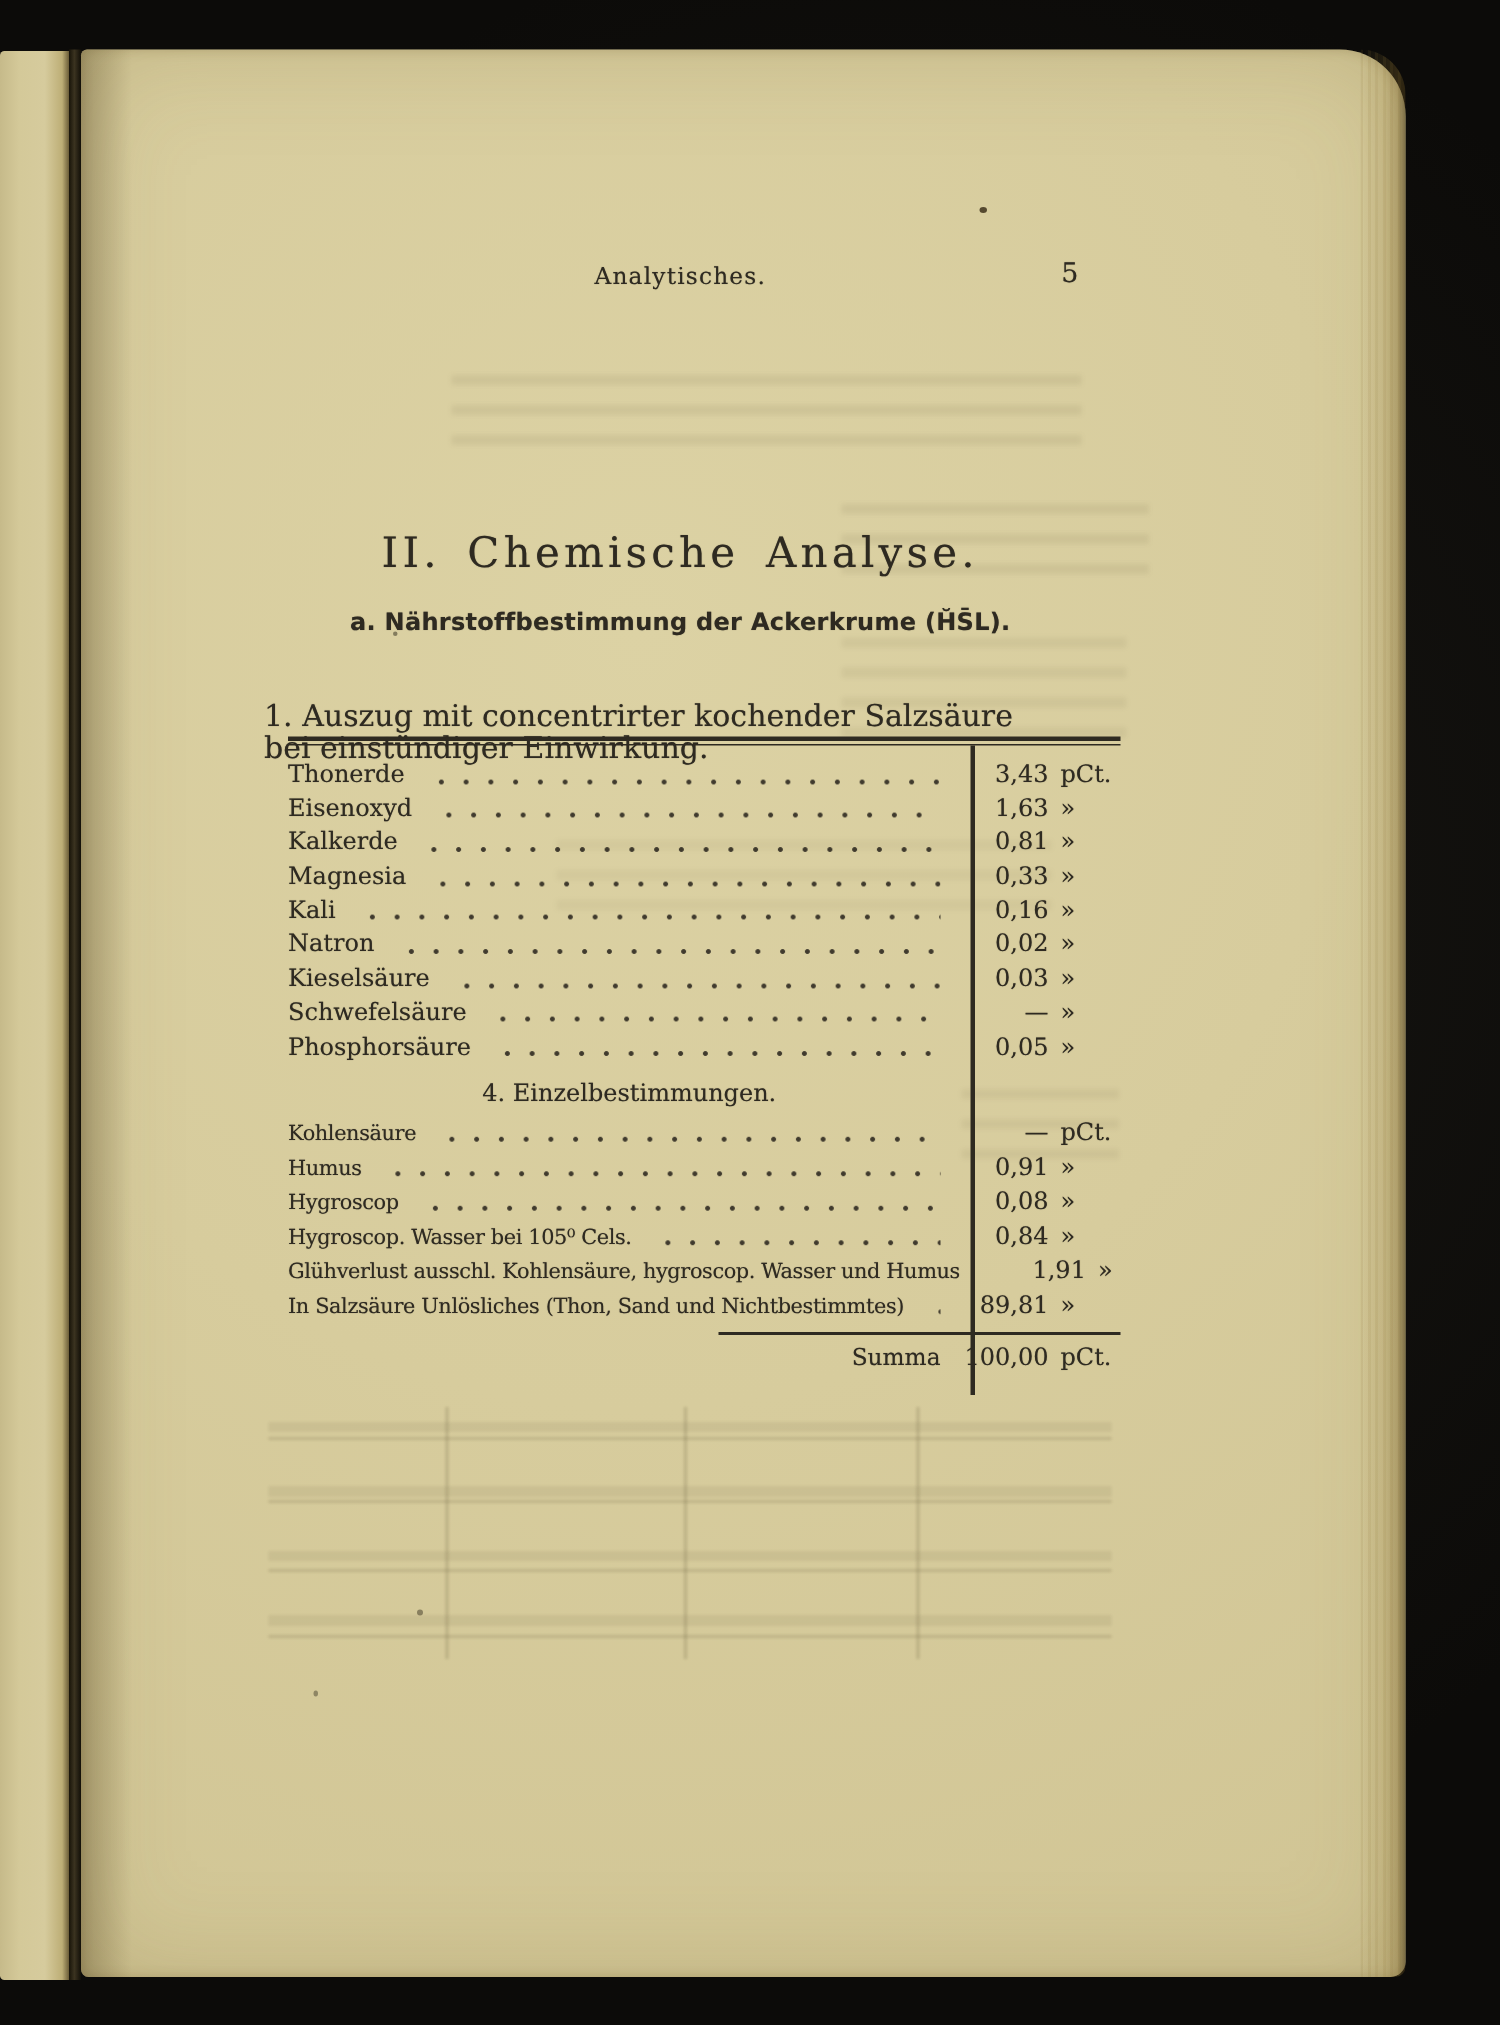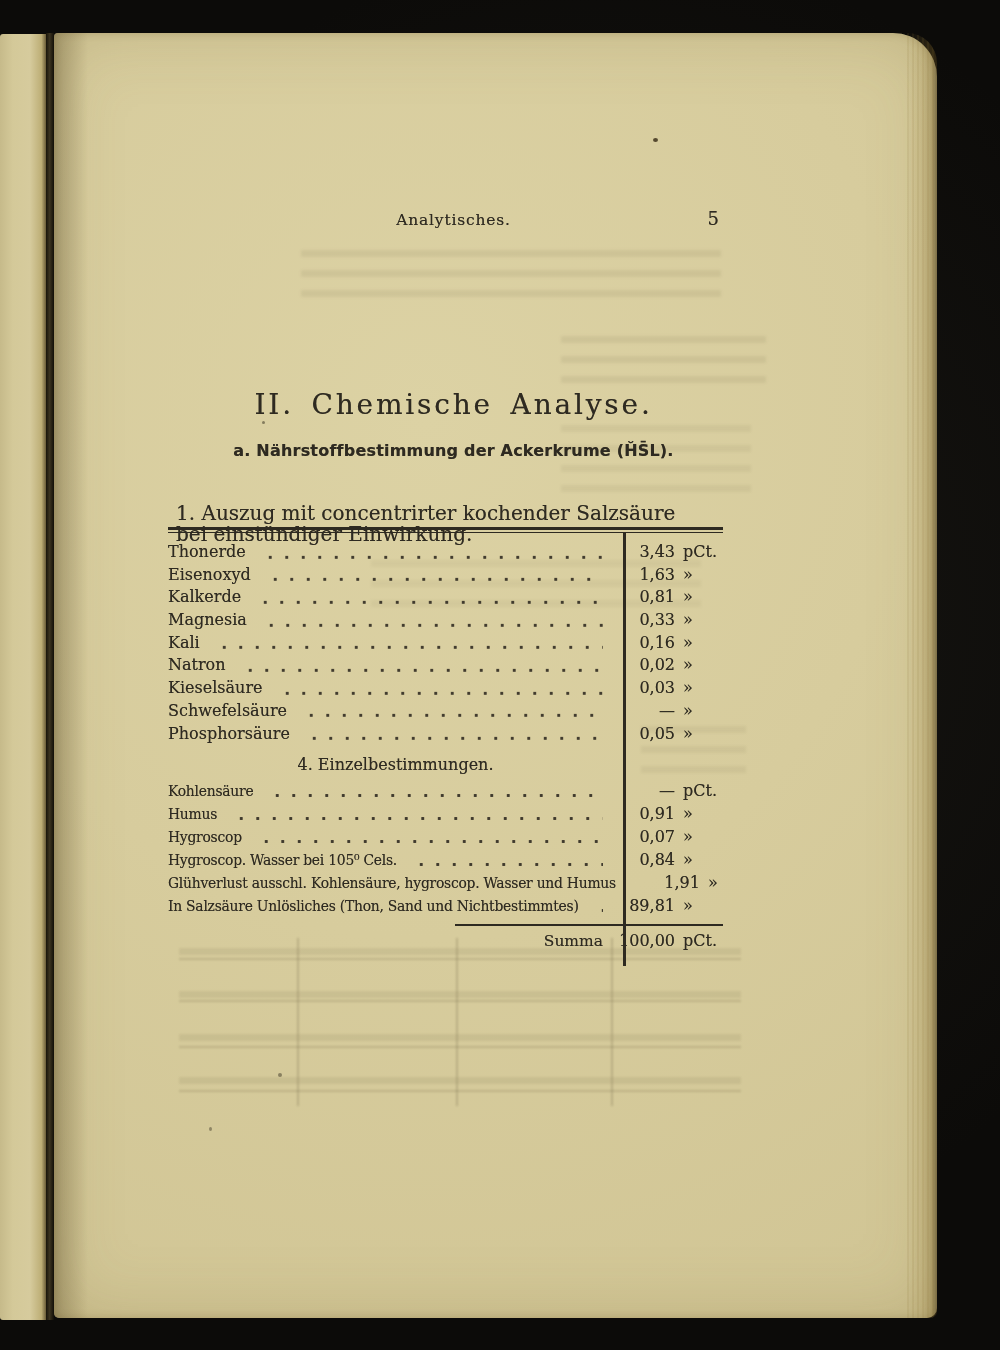--- a/index.html
+++ b/index.html
@@ -66,32 +66,32 @@
     background-repeat:no-repeat;
     filter:blur(1.1px);opacity:.8;
   }
   .speck{position:absolute;border-radius:50%;background:#4a4430;z-index:2;pointer-events:none;}
   .sp1{left:599px;top:105px;width:5px;height:4px;background:#55492f;}
   .sp2{left:208px;top:388px;width:3px;height:3px;opacity:.6;}
   .sp3{left:224px;top:1040px;width:4px;height:4px;opacity:.55;}
   .sp4{left:155px;top:1094px;width:3px;height:4px;opacity:.5;}
 
   .content-layer{position:absolute;inset:0;z-index:2;}
-  .txt{text-shadow:0 0 .6px rgba(46,42,33,.55);margin-top:36px;}
+  .txt{text-shadow:0 0 .6px rgba(46,42,33,.55);}
 
   .running-head{position:absolute;left:122px;top:142px;width:555px;text-align:center;font-size:15.5px;letter-spacing:.8px;}
   .pagenum{position:absolute;right:12px;top:-3px;font-size:18px;letter-spacing:0;}
 
   .chapter{position:absolute;left:122px;top:319px;width:555px;text-align:center;
     font-size:28px;letter-spacing:2.8px;word-spacing:6px;}
   .subsection{position:absolute;left:122px;top:372px;width:555px;text-align:center;
     font-family:"DejaVu Sans",sans-serif;font-weight:bold;font-size:16px;letter-spacing:.2px;}
   .note{position:absolute;left:122px;top:434px;width:555px;text-align:left;font-size:20px;line-height:21px;}
 
-  .table{position:absolute;left:114px;top:458px;width:555px;}
+  .table{position:absolute;left:138px;top:458px;width:555px;}
   .toprule{height:2px;border-top:3px solid var(--ink,#2e2a21);border-bottom:1px solid var(--ink,#2e2a21);}
   .tbody{position:relative;padding:6px 0 10px 0;}
   .vline{position:absolute;left:455px;top:0;bottom:0;width:2.5px;background:var(--ink,#2e2a21);}
 
   .row{display:flex;align-items:baseline;height:22.7px;line-height:22.7px;font-size:16px;}
   .row .lbl{white-space:nowrap;flex:0 0 auto;}
   .leader{flex:1 1 auto;min-width:0;align-self:stretch;margin:0 18px 0 12px;
     background-image:radial-gradient(circle, rgba(43,38,30,.88) 1.35px, rgba(43,38,30,0) 1.9px);
     background-size:16.5px 22.7px;background-repeat:repeat-x;background-position:4px 4.5px;}
   .vcell{flex:0 0 100px;display:flex;justify-content:flex-end;align-items:baseline;padding-right:2px;}
@@ -237,21 +237,21 @@
                 <span class="leader"></span>
                 <span class="vcell">
                   <span class="val">0,91</span>
                   <span class="unit">»</span>
                 </span>
             </div>
             <div class="row s2">
               <span class="lbl">Hygroscop</span>
                 <span class="leader"></span>
                 <span class="vcell">
-                  <span class="val">0,07</span>
+                  <span class="val">0,08</span>
                   <span class="unit">»</span>
                 </span>
             </div>
             <div class="row s2">
               <span class="lbl">Hygroscop. Wasser bei 105⁰ Cels.</span>
                 <span class="leader"></span>
                 <span class="vcell">
                   <span class="val">0,84</span>
                   <span class="unit">»</span>
                 </span>

